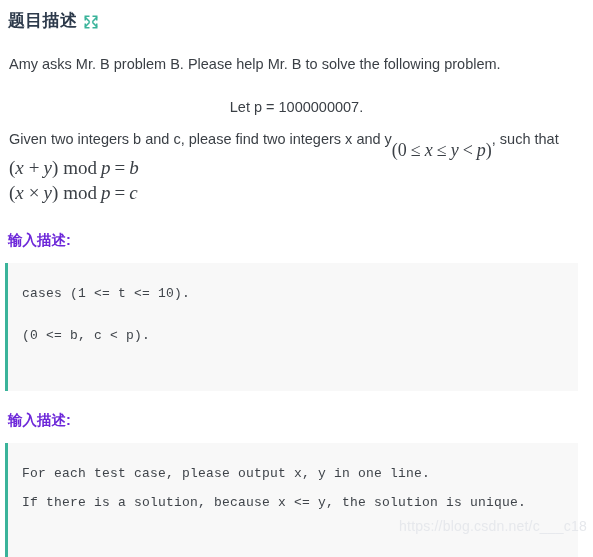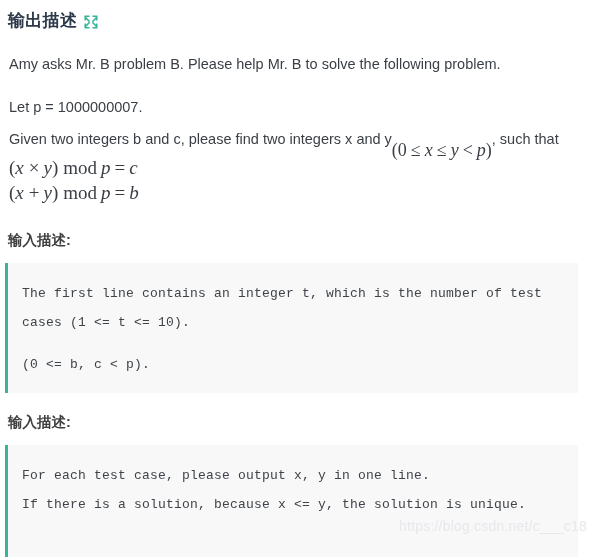--- a/index.html
+++ b/index.html
@@ -53,21 +53,21 @@
   .body-block {
     padding: 0 9px;
   }
   .para {
     font-size: 14.5px;
     line-height: 20px;
     color: #3a3f45;
     margin: 0;
   }
   .para.p1 { margin-top: 21px; }
-  .para.p2 { margin-top: 23px; }
+  .para.p2 { margin-top: 23px; text-align: center; }
   .para.p3 { margin-top: 11px; }
 
   
   .mathinline, .mathblock {
     font-family: "Liberation Serif", "DejaVu Serif", serif;
     color: #3a3f45;
     white-space: nowrap;
   }
   .mathinline {
     font-size: 18px;
@@ -85,21 +85,21 @@
   .mparen { font-style: normal; }
 
   .math-lines {
     margin-top: 6px;
   }
 
   
   .sub-header {
     font-size: 14.5px;
     font-weight: bold;
-    color: #404040;
+    color: #6d28d9;
     padding: 0 8px;
     line-height: 20px;
   }
   .sub-header.ih { margin-top: 25px; }
   .sub-header.oh { margin-top: 19px; }
 
   
   .code-block {
     margin: 13px 15px 0 5px;
     background: #f8f8f8;
@@ -132,21 +132,21 @@
     user-select: none;
     pointer-events: none;
   }
 </style>
 </head>
 <body>
 
 <div class="page">
 
   <div class="section-title">
-    <span class="title-text">输出描述</span>
+    <span class="title-text">题目描述</span>
     <span class="expand-icon">
       <svg width="14" height="14" viewBox="0 0 14 14" aria-hidden="true">
         <g fill="#3ab39a">
           <path d="M0.5 0.5 h5 v1.6 h-3.4 v3.4 h-1.6 z"></path>
           <path d="M13.5 0.5 v5 h-1.6 v-3.4 h-3.4 v-1.6 z"></path>
           <path d="M0.5 13.5 v-5 h1.6 v3.4 h3.4 v1.6 z"></path>
           <path d="M13.5 13.5 h-5 v-1.6 h3.4 v-3.4 h1.6 z"></path>
           <path d="M1.6 1.6 L6.2 6.2 L5.1 7.3 L0.5 2.7 z"></path>
           <path d="M12.4 1.6 L7.8 6.2 L8.9 7.3 L13.5 2.7 z"></path>
           <path d="M1.6 12.4 L6.2 7.8 L5.1 6.7 L0.5 11.3 z"></path>
@@ -158,28 +158,27 @@
 
   <div class="body-block">
 
     <p class="para p1">Amy asks Mr. B  problem B. Please help Mr. B to solve the following problem.</p>
 
     <p class="para p2">Let p = 1000000007.</p>
 
     <p class="para p3"><span>Given two integers b and c, please find two integers x and y</span><span class="mathinline"><span class="mparen">(</span><span>0</span><span class="mrel">≤</span><span class="mi">x</span><span class="mrel">≤</span><span class="mi">y</span><span class="mrel">&lt;</span><span class="mi">p</span><span class="mparen">)</span></span><span>, such that</span></p>
 
     <div class="math-lines">
+      <span class="mathblock"><span class="mparen">(</span><span class="mi">x</span><span class="mop">+</span><span class="mi">y</span><span class="mparen">)</span><span class="mop">mod</span><span class="mi">p</span><span class="mrel">=</span><span class="mi">b</span></span>
       <span class="mathblock"><span class="mparen">(</span><span class="mi">x</span><span class="mop">×</span><span class="mi">y</span><span class="mparen">)</span><span class="mop">mod</span><span class="mi">p</span><span class="mrel">=</span><span class="mi">c</span></span>
-      <span class="mathblock"><span class="mparen">(</span><span class="mi">x</span><span class="mop">+</span><span class="mi">y</span><span class="mparen">)</span><span class="mop">mod</span><span class="mi">p</span><span class="mrel">=</span><span class="mi">b</span></span>
     </div>
   </div>
 
   <div class="sub-header ih">输入描述:</div>
   <div class="code-block input-block">
-    <div class="code-line">The first line contains an integer t, which is the number of test</div>
     <div class="code-line">cases (1 &lt;= t &lt;= 10).</div>
     <div class="code-gap"></div>
     <div class="code-line">(0 &lt;= b, c &lt; p).</div>
   </div>
 
   <div class="sub-header oh">输入描述:</div>
   <div class="code-block output-block">
     <div class="code-line">For each test case, please output x, y in one line.</div>
     <div class="code-line">If there is a solution, because x &lt;= y, the solution is unique.</div>
     <div class="code-gap"></div>

